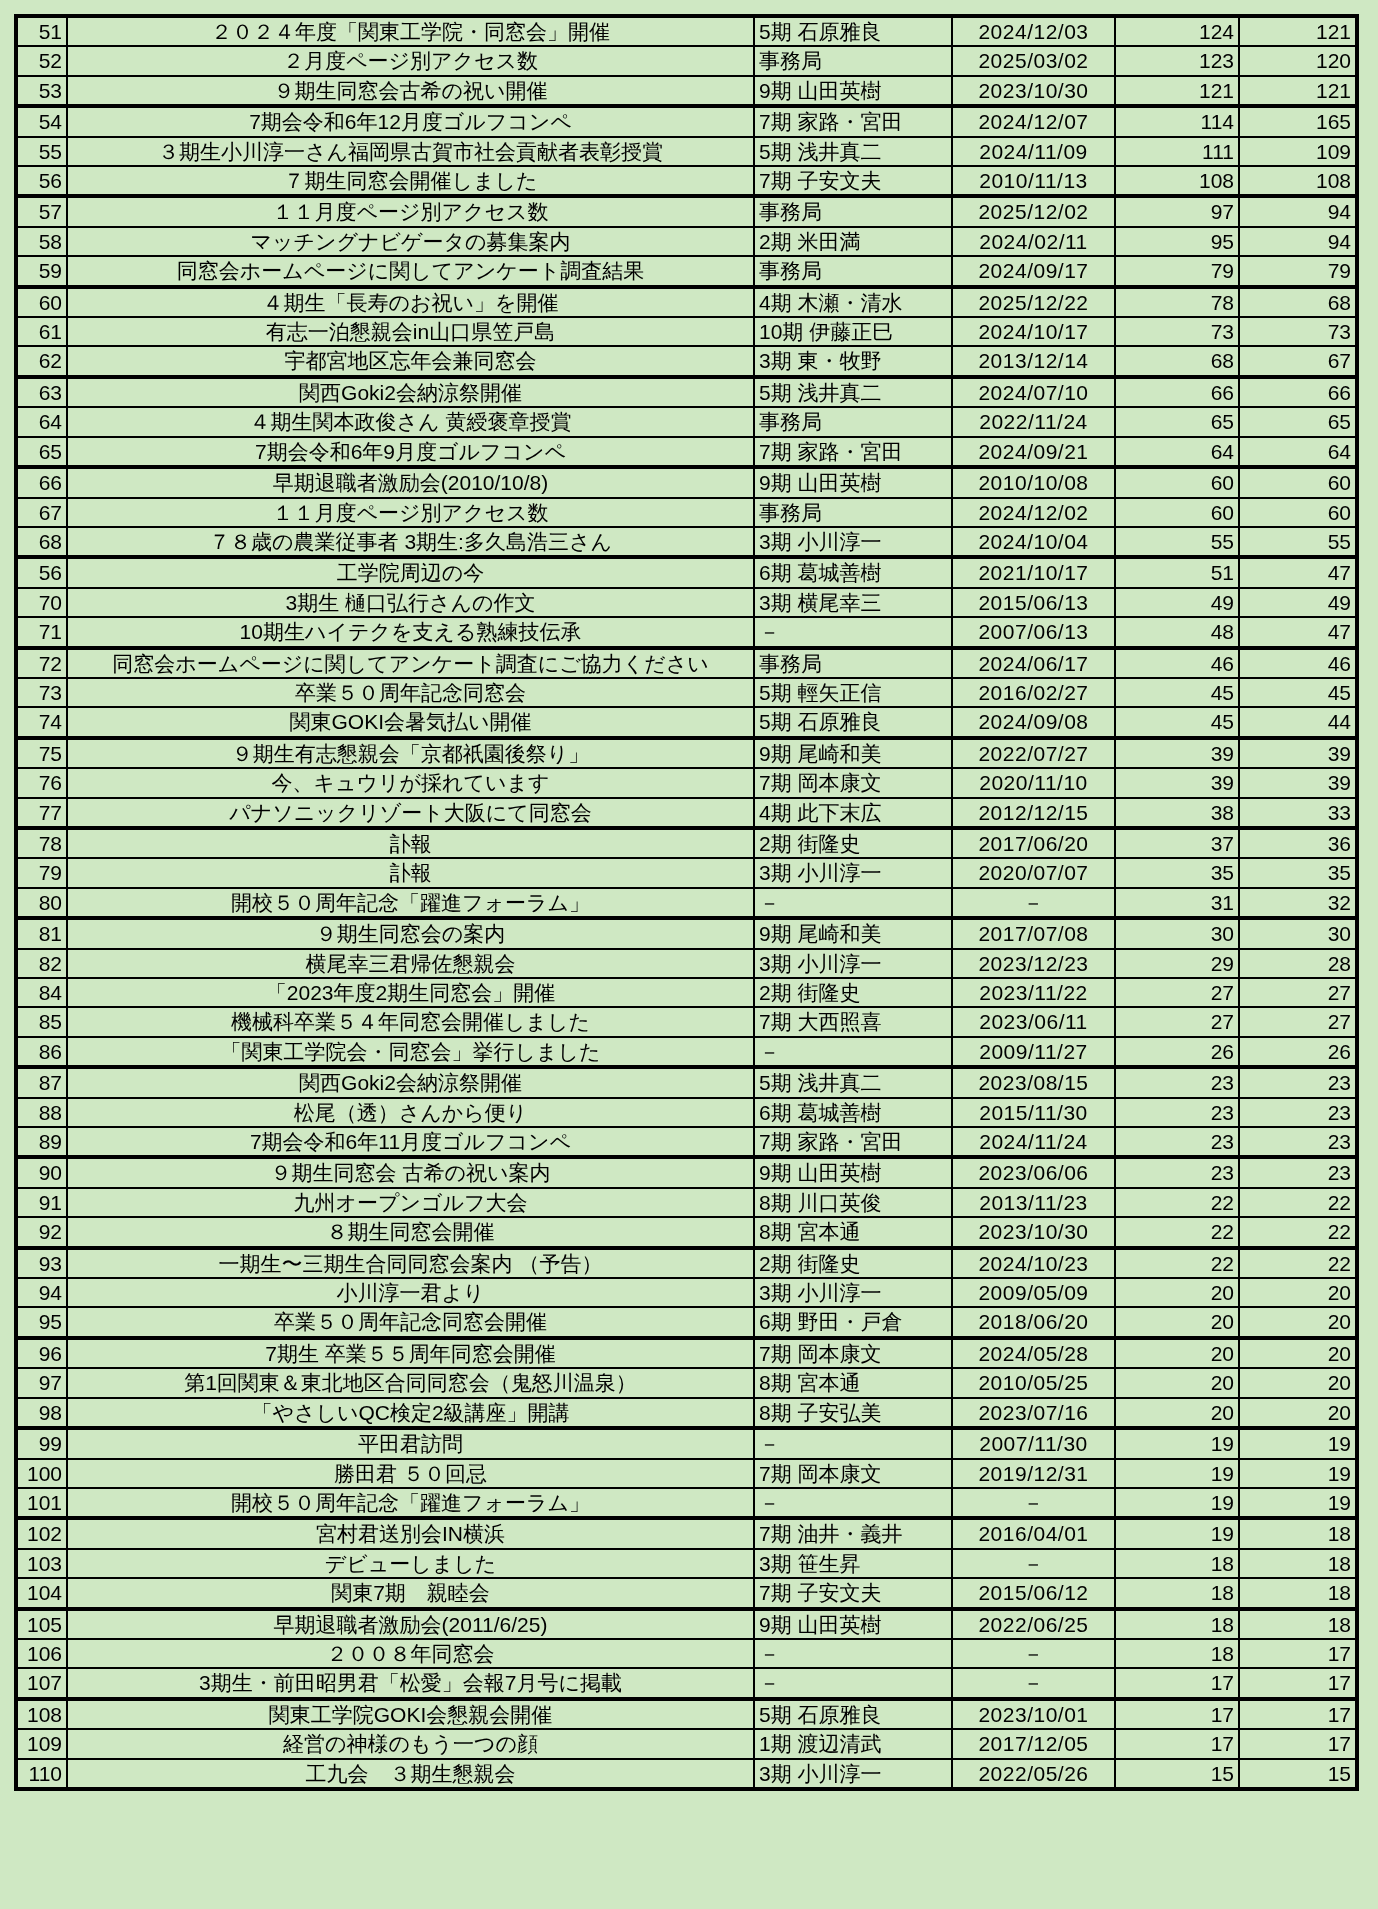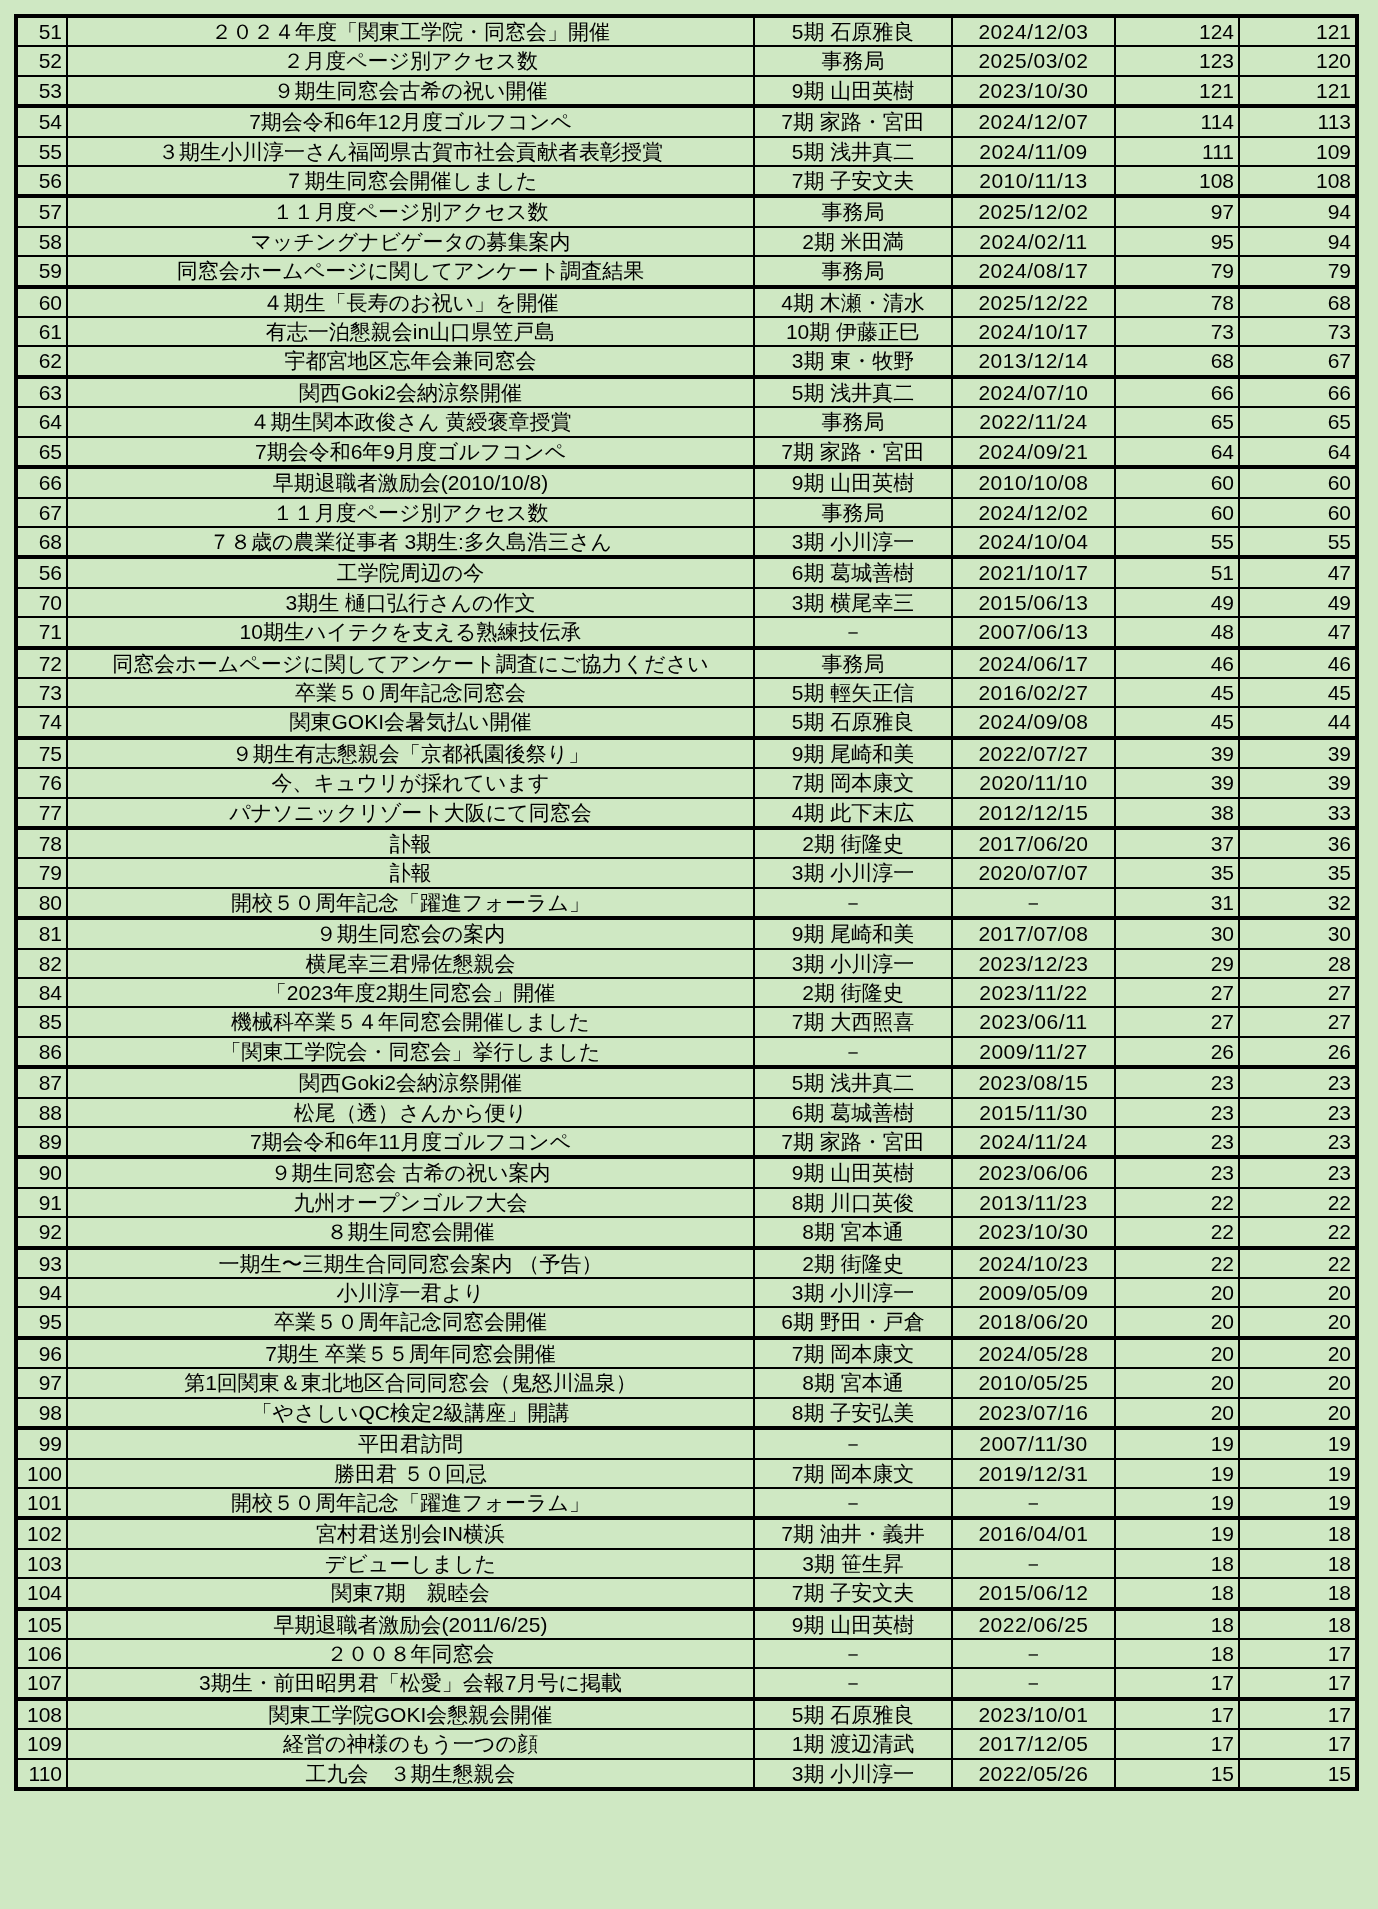--- a/index.html
+++ b/index.html
@@ -32,21 +32,21 @@
     line-height: 27.4px;
     font-size: 21px;
     color: #000000;
     padding: 0 4px;
     white-space: nowrap;
     overflow: hidden;
   }
   tr.group-end td { border-bottom-width: 4px; }
   td.c-no     { text-align: right;  padding-right: 4px;  font-size: 20px; }
   td.c-title  { text-align: center;   padding-left: 5px; }
-  td.c-author { text-align: center; }
+  td.c-author { }
   td.c-date   { text-align: center; font-size: 20px; letter-spacing: 0.5px; margin-left: 20px; }
   td.c-count  { text-align: right;  padding-right: 10px; font-size: 20px; }
 </style>
 </head>
 <body>
 
 <div class="page">
   <table class="articles">
     <colgroup>
       <col style="width:51px">
@@ -80,21 +80,21 @@
           <td class="c-date">2023/10/30</td>
           <td class="c-count">121</td>
           <td class="c-count">121</td>
         </tr>
         <tr>
           <td class="c-no">54</td>
           <td class="c-title">7期会令和6年12月度ゴルフコンペ</td>
           <td class="c-author">7期 家路・宮田</td>
           <td class="c-date">2024/12/07</td>
           <td class="c-count">114</td>
-          <td class="c-count">113</td>
+          <td class="c-count">165</td>
         </tr>
         <tr>
           <td class="c-no">55</td>
           <td class="c-title">３期生小川淳一さん福岡県古賀市社会貢献者表彰授賞</td>
           <td class="c-author">5期 浅井真二</td>
           <td class="c-date">2024/11/09</td>
           <td class="c-count">111</td>
           <td class="c-count">109</td>
         </tr>
         <tr class="group-end">
@@ -118,21 +118,21 @@
           <td class="c-title">マッチングナビゲータの募集案内</td>
           <td class="c-author">2期 米田満</td>
           <td class="c-date">2024/02/11</td>
           <td class="c-count">95</td>
           <td class="c-count">94</td>
         </tr>
         <tr class="group-end">
           <td class="c-no">59</td>
           <td class="c-title">同窓会ホームページに関してアンケート調査結果</td>
           <td class="c-author">事務局</td>
-          <td class="c-date">2024/08/17</td>
+          <td class="c-date">2024/09/17</td>
           <td class="c-count">79</td>
           <td class="c-count">79</td>
         </tr>
         <tr>
           <td class="c-no">60</td>
           <td class="c-title">４期生「長寿のお祝い」を開催</td>
           <td class="c-author">4期 木瀬・清水</td>
           <td class="c-date">2025/12/22</td>
           <td class="c-count">78</td>
           <td class="c-count">68</td>

